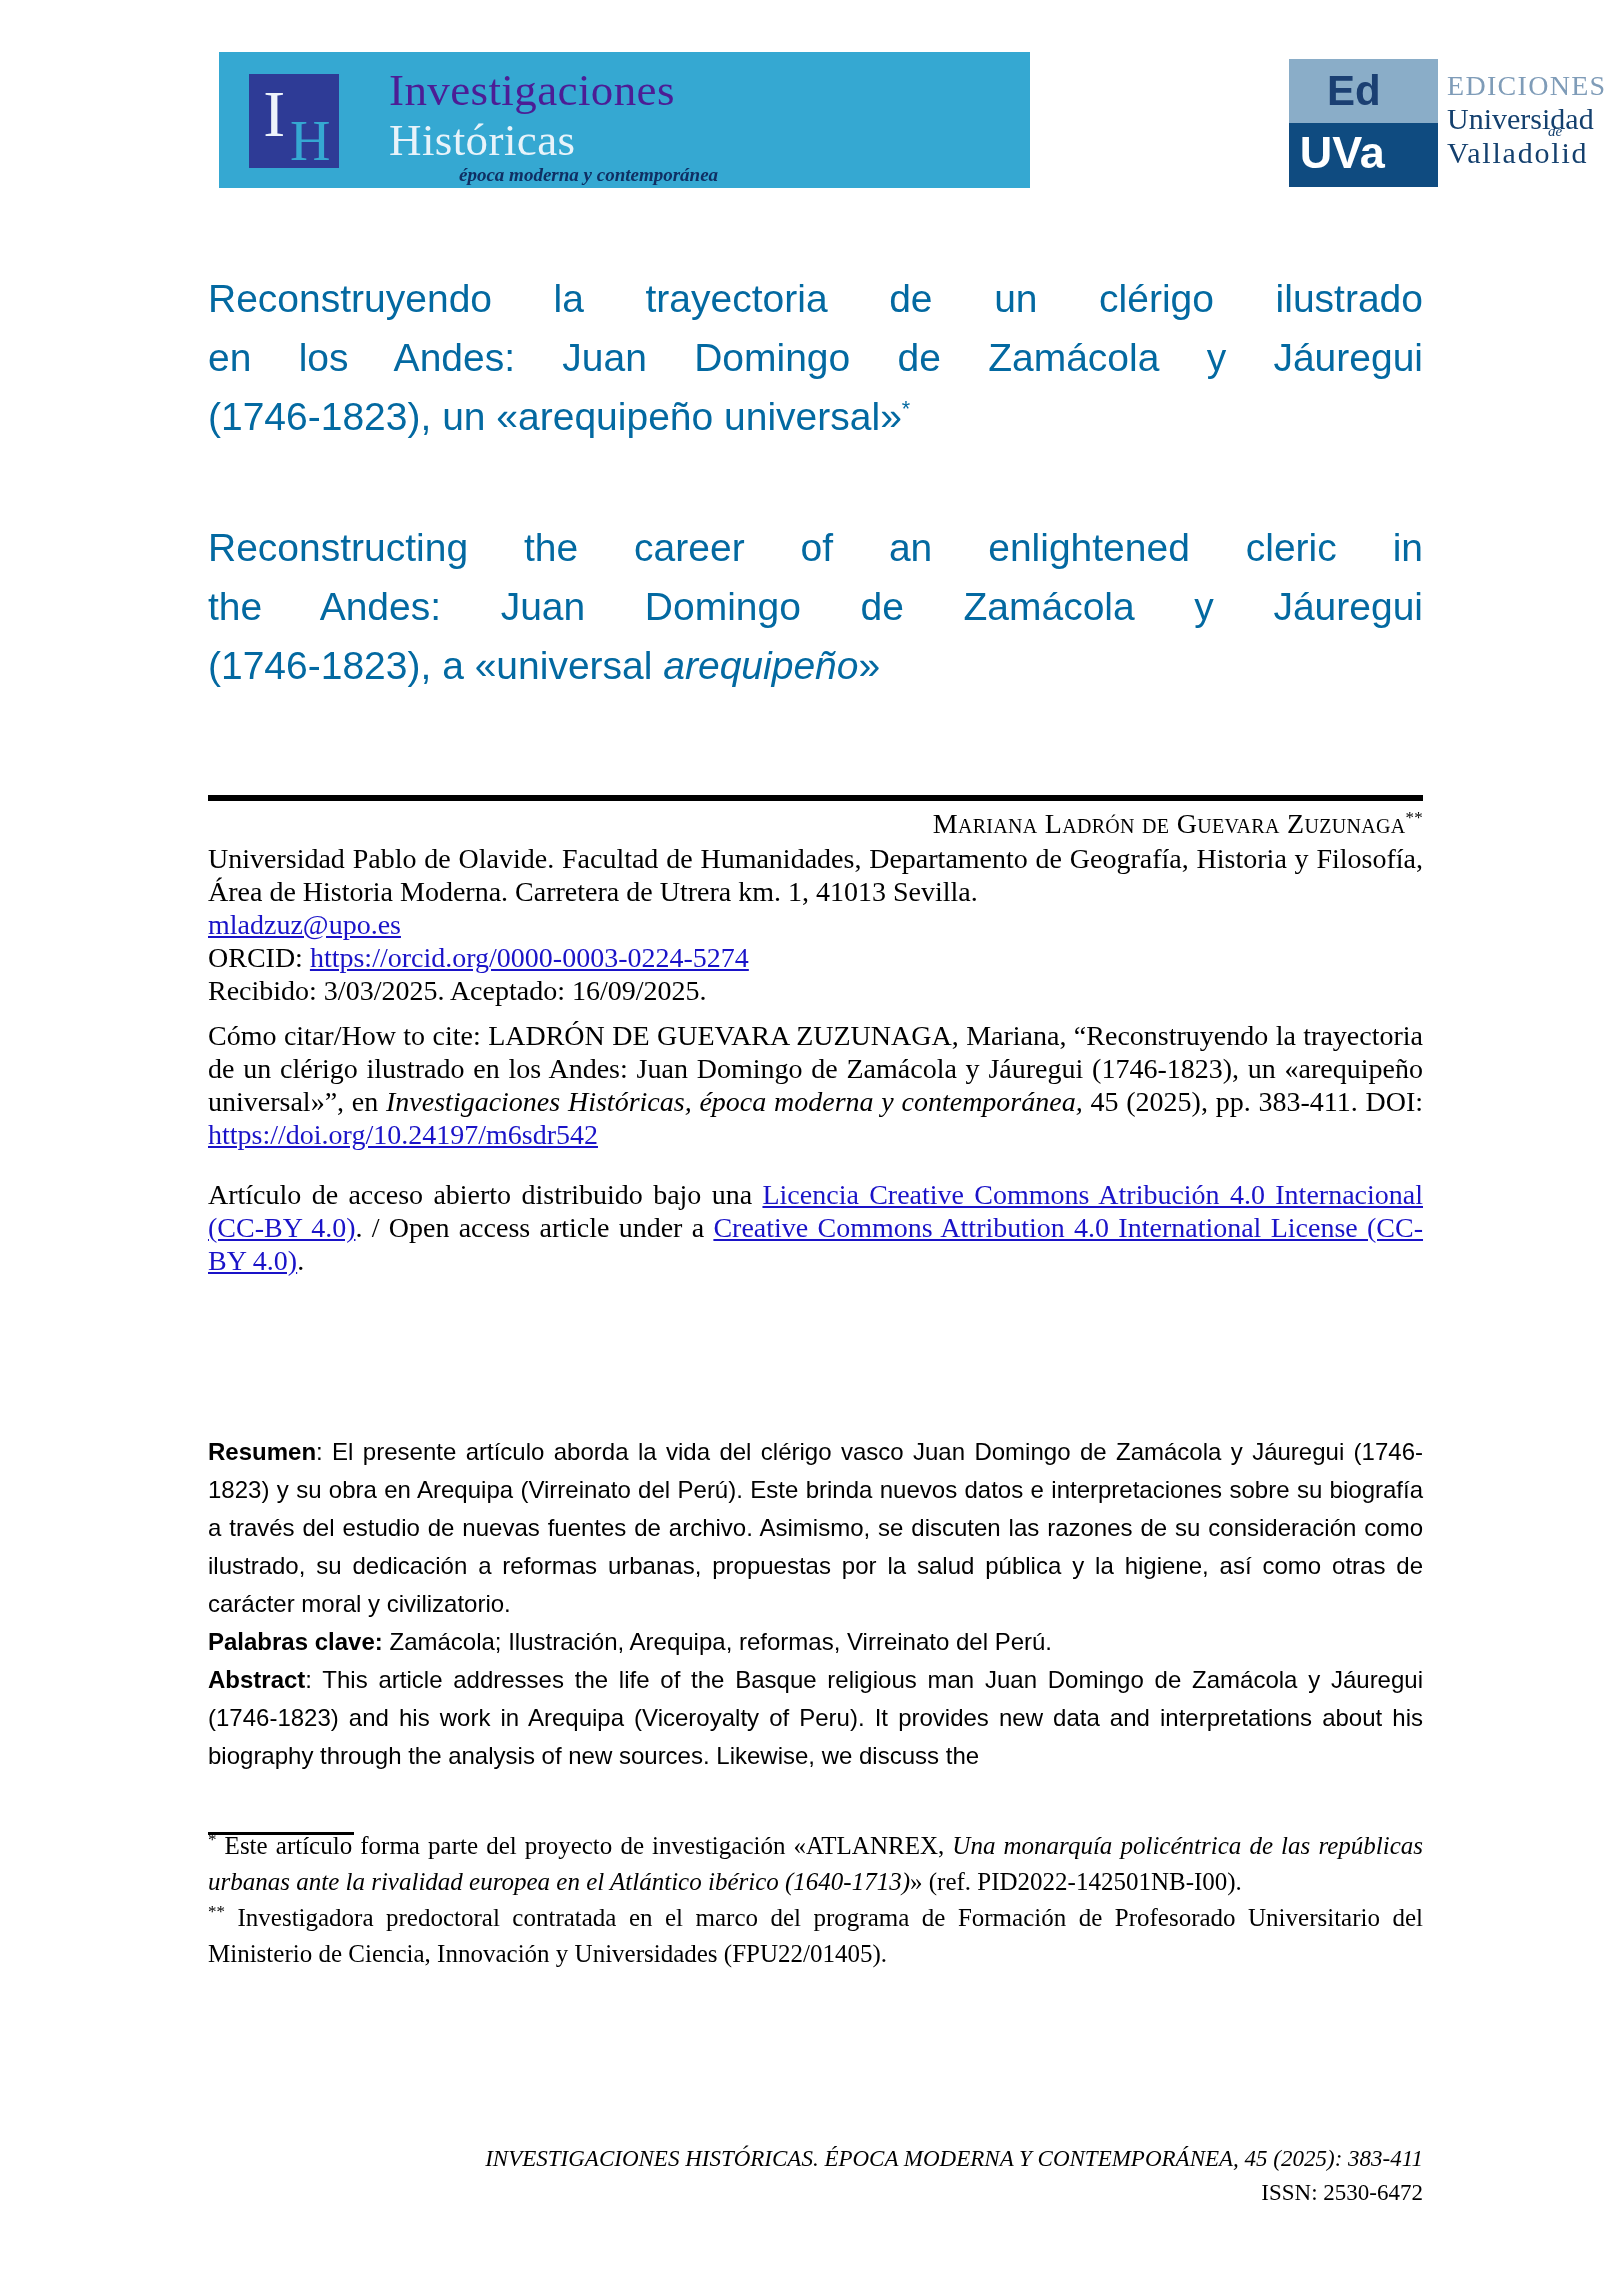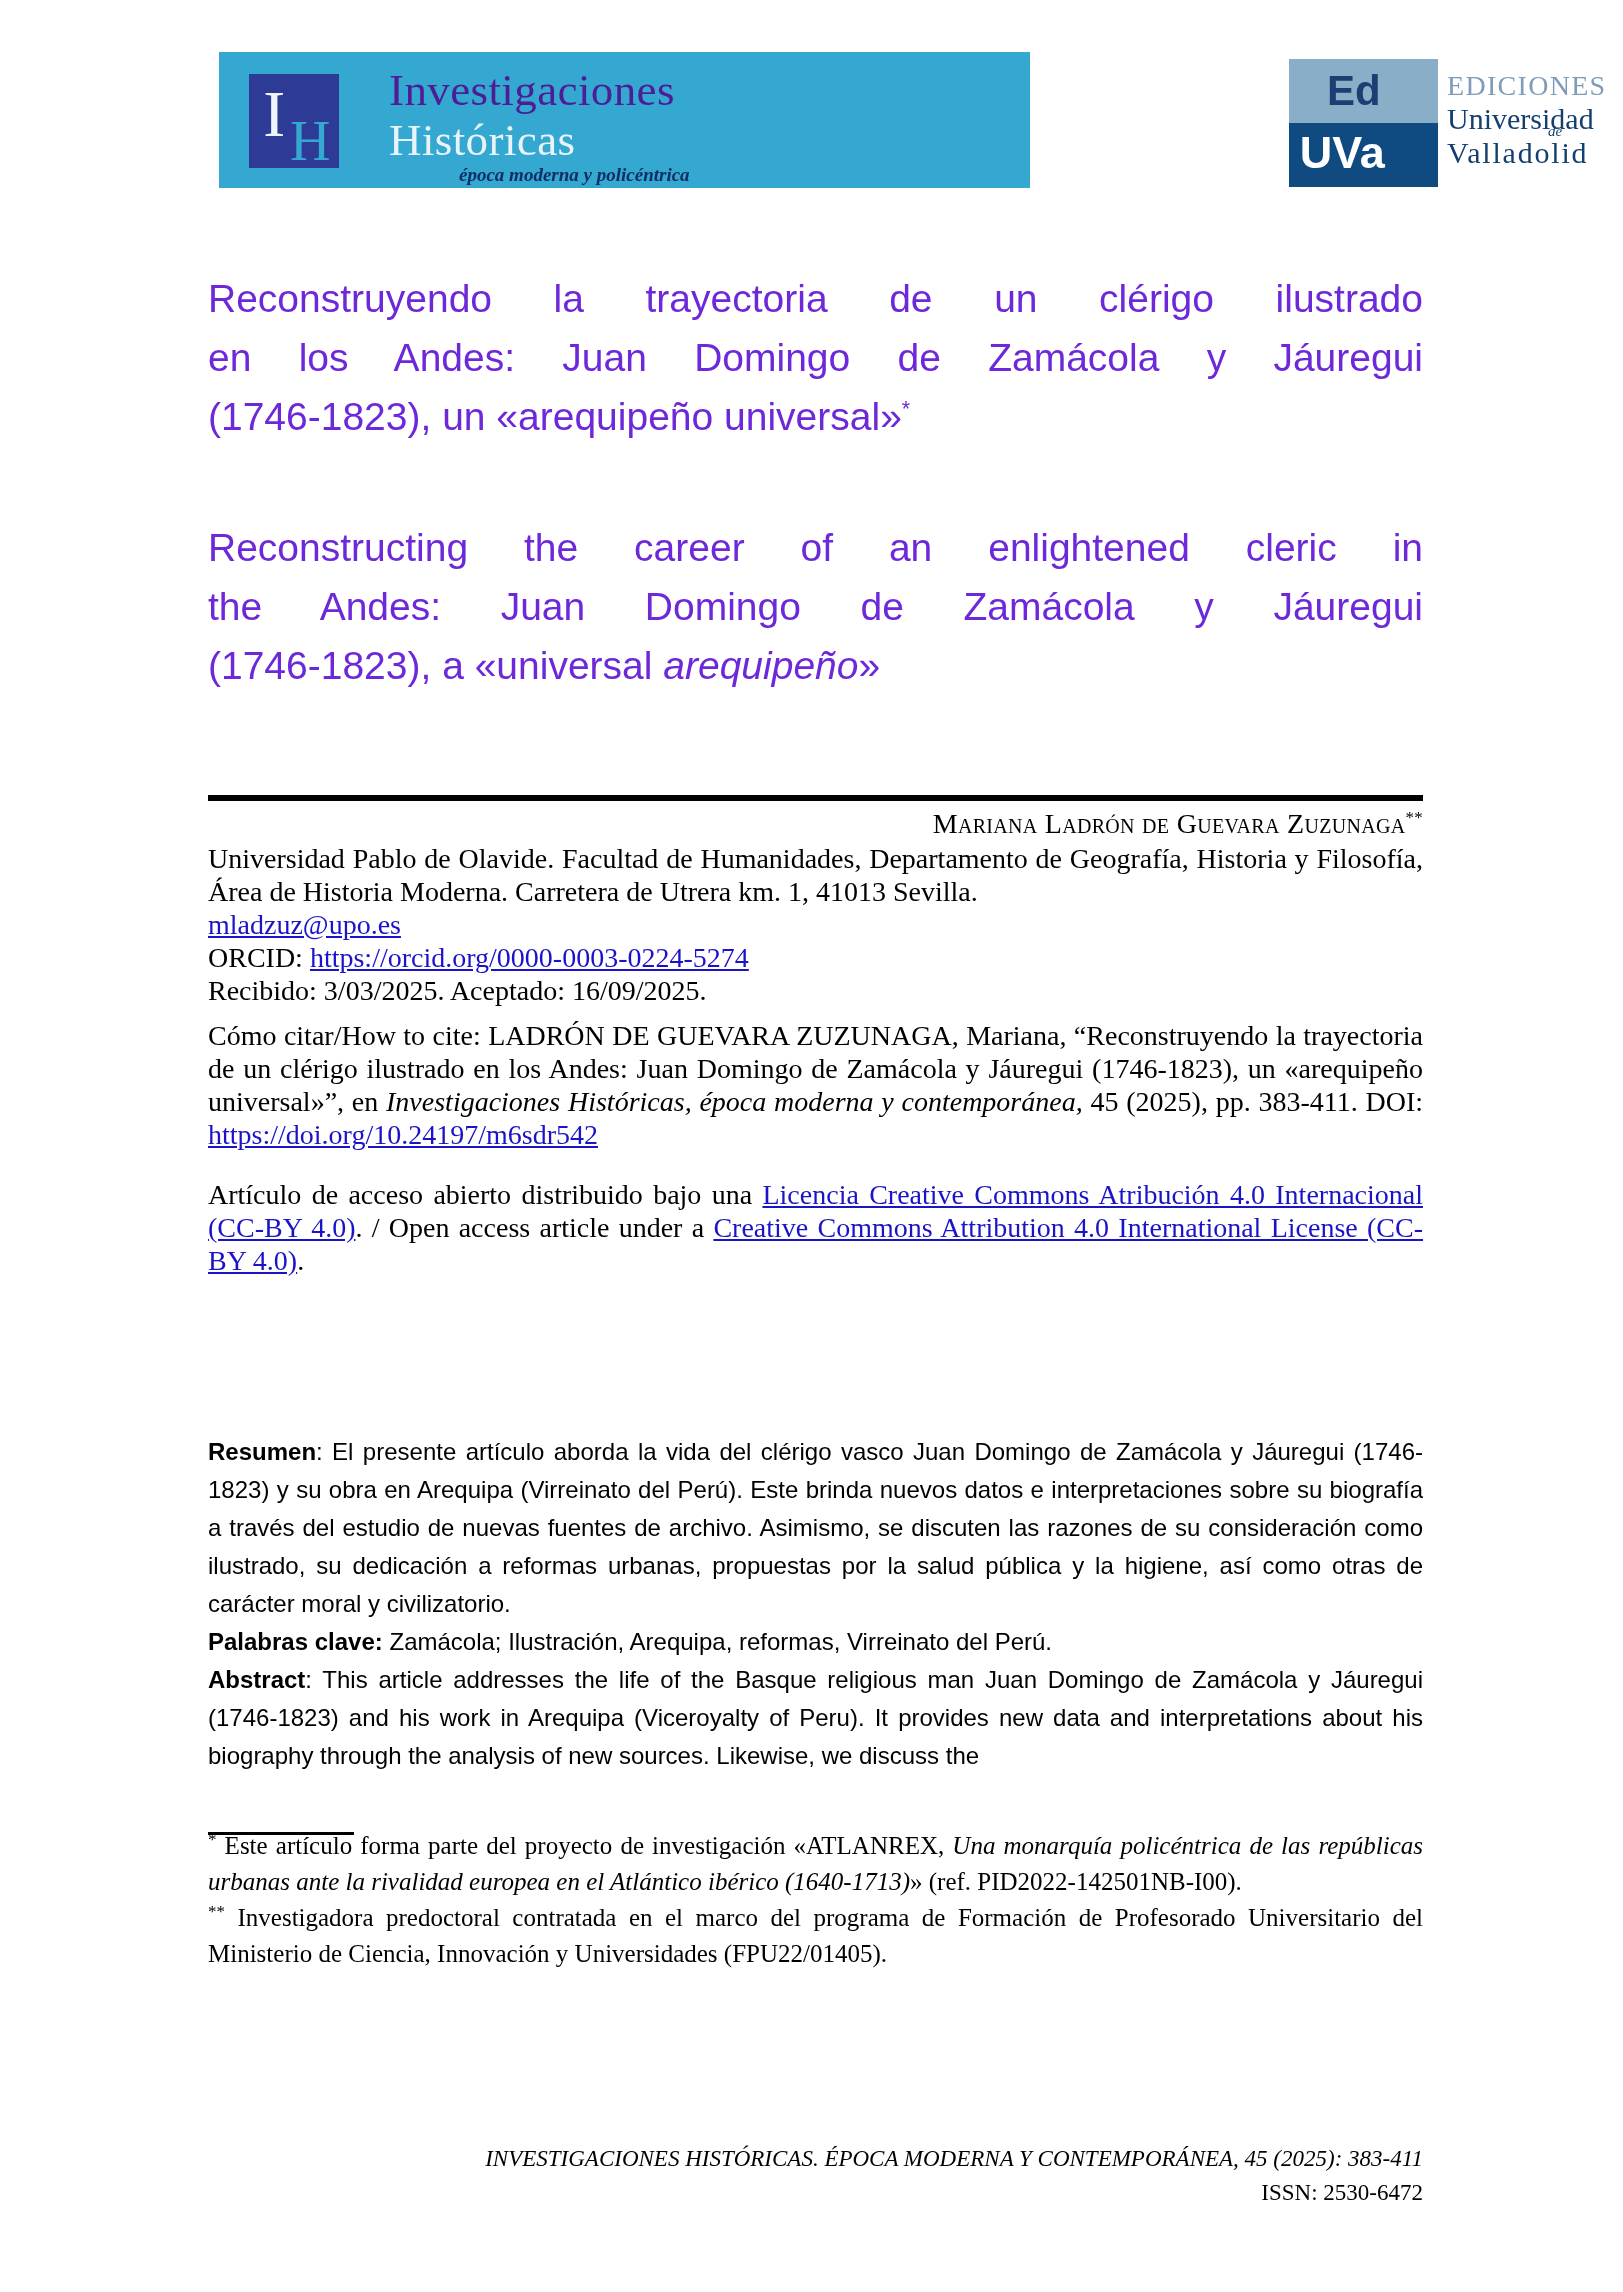--- a/index.html
+++ b/index.html
@@ -188,21 +188,21 @@
     position: absolute;
     left: 208px;
     top: 269px;
     width: 1215px;
   }
   .title-es, .title-en {
     font-family: "Liberation Sans", sans-serif;
     font-size: 39px;
     line-height: 59px;
     text-align: justify;
-    color: #6d28d9;
+    color: #0369a1;
   }
   .title-en {
     margin-top: 72px;
   }
   .title-line { display: block; }
   .title-line.just {
     text-align: justify;
     text-align-last: justify;
   }
   sup.mark {
@@ -328,21 +328,21 @@
 
   <div class="header">
 
     <div class="journal-logo">
       <div class="ih-monogram">
         <span class="letter-i">I</span>
         <span class="letter-h">H</span>
       </div>
       <div class="jl-line1">Investigaciones</div>
       <div class="jl-line2">Históricas</div>
-      <div class="jl-sub">época moderna y policéntrica</div>
+      <div class="jl-sub">época moderna y contemporánea</div>
     </div>
 
     <div class="uva-logo">
       <div class="uva-mark">
         <div class="top"></div>
         <div class="bot"></div>
         <span class="ed">Ed</span>
         <span class="uva">UVa</span>
       </div>
       <div class="uva-text">

